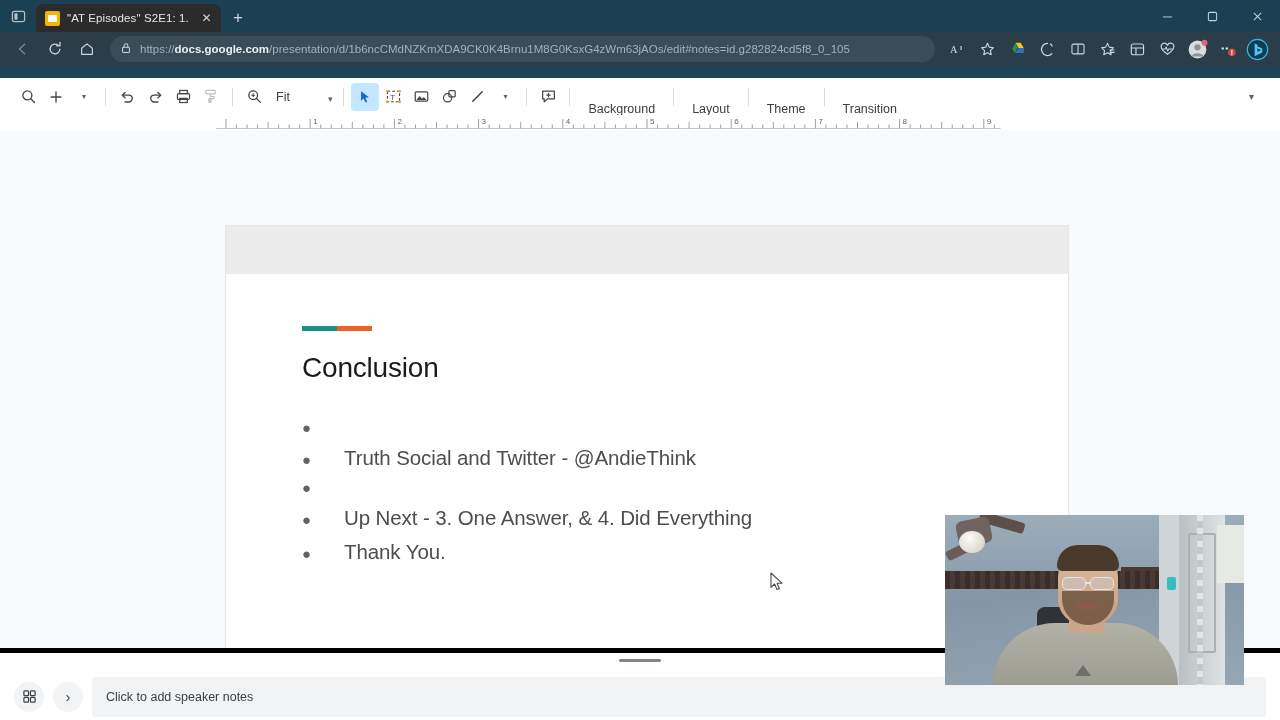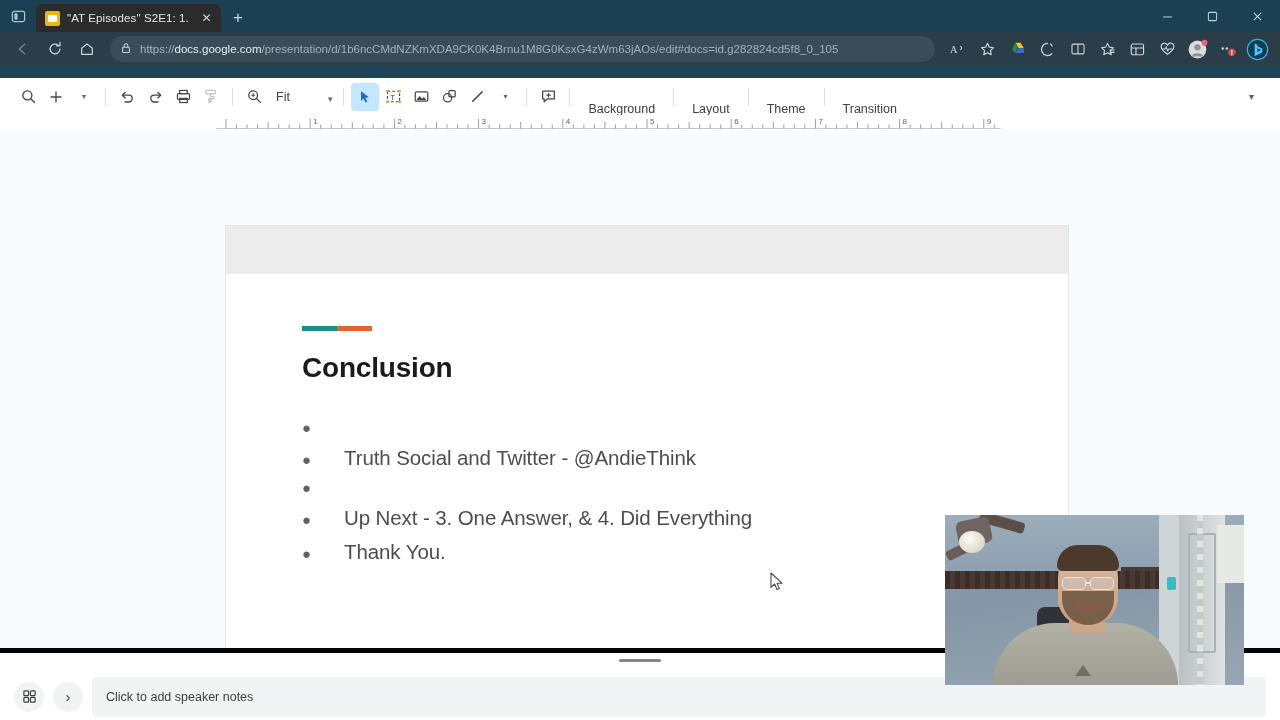--- a/index.html
+++ b/index.html
@@ -32,21 +32,21 @@
   .wc { width:45px; height:32px; display:flex; align-items:center; justify-content:center; color:#c6d3da; }
 
   .navbar { height:34px; background:#2b3d48; display:flex; align-items:center; padding:0 8px; gap:2px; }
   .nbtn { width:30px; height:28px; display:flex; align-items:center; justify-content:center;
           border-radius:4px; color:#cfd8dc; }
   .nbtn.disabled { color:#7e8f99; }
   .omnibox { flex:1; height:26px; background:#3a4c57; border-radius:13px; display:flex;
              align-items:center; padding:0 10px; gap:8px; margin:0 6px; min-width:0; }
   .omnibox .lock { color:#c9d4da; flex:none; }
   .urltext { font-size:11.5px; color:#9fb1bc; white-space:nowrap; overflow:hidden; min-width:0; }
-  .urltext b { color:#e9eef1; font-weight:400; }
+  .urltext b { color:#e9eef1; font-weight:700; }
   .rightbar { display:flex; align-items:center; gap:1px; }
   .rbtn { width:29px; height:28px; display:flex; align-items:center; justify-content:center;
           color:#cfd8dc; border-radius:4px; position:relative; }
 
   
   .slides-app { position:absolute; left:0; top:78px; width:1280px; height:570px; background:#fff; }
   .gtoolbar { height:37px; background:#fff; display:flex; align-items:center; padding:0 14px; gap:0; }
   .tb { height:28px; min-width:28px; display:flex; align-items:center; justify-content:center;
         color:#444746; border-radius:4px; padding:0 3px; }
   .tb.active { background:#c2e7ff; }
@@ -64,21 +64,21 @@
                  background:#f8fbfd; overflow:hidden; }
 
   
   .slide { position:absolute; left:226px; top:96px; width:842px; height:476px; background:#fff;
            box-shadow:0 0 0 1px #e3e6e8; }
   .slide-band { height:48px; background:#ececec; }
   .slide-body { padding:52px 0 0 76px; background:#fff; height:428px; }
   .accent { display:flex; width:70px; height:5px; margin-bottom:21px; }
   .accent .a1 { flex:1; }
   .accent .a2 { flex:1; }
-  .slide-title { font-size:28px; font-weight:700; color:#1b1b1b; letter-spacing:-.2px; margin-bottom:36px; }
+  .slide-title { font-size:28px; font-weight:400; color:#1b1b1b; letter-spacing:-.2px; margin-bottom:36px; }
   .bullets { list-style:none; }
   .bullets li { display:flex; align-items:baseline; gap:0; margin-bottom:10.5px; }
   .bullets .dot { width:42px; flex:none; color:#5f6368; font-size:15px; line-height:1; }
   .bullets .txt { font-size:20.5px; color:#4d4d4d; letter-spacing:-.1px; }
 
   
   .notes-handle { position:absolute; left:0; top:575px; width:1280px; height:14px;
                   background:#fff; display:flex; align-items:center; justify-content:center; }
   .notes-handle i { width:42px; height:3px; background:#80868b; border-radius:2px; display:block; }
   .notes-row { position:absolute; left:0; top:589px; width:1280px; height:59px; background:#fff;
@@ -195,21 +195,21 @@
           </svg>
       </div>
 
       <div class="omnibox">
         <span class="lock">
           <svg width="12" height="12" viewBox="0 0 14 14">
               <rect x="3" y="6" width="8" height="6.2" rx="1.2" fill="none" stroke="currentColor" stroke-width="1.2"></rect>
               <path d="M4.8 6 V4.3 a2.2 2.2 0 0 1 4.4 0 V6" fill="none" stroke="currentColor" stroke-width="1.2"></path>
             </svg>
         </span>
-        <span class="urltext"><span>https://</span><b>docs.google.com</b><span>/presentation/d/1b6ncCMdNZKmXDA9CK0K4Brnu1M8G0KsxG4zWm63jAOs/edit#docs=id.g282824cd5f8_0_105</span></span>
+        <span class="urltext"><span>https://</span><b>docs.google.com</b><span>/presentation/d/1b6ncCMdNZKmXDA9CK0K4Brnu1M8G0KsxG4zWm63jAOs/edit#notes=id.g282824cd5f8_0_105</span></span>
       </div>
 
       <div class="rightbar">
         <div class="rbtn">
           <svg width="17" height="17" viewBox="0 0 18 18">
               <text x="1" y="13" font-size="11" font-family="Liberation Serif, serif" fill="currentColor">A</text>
               <path d="M12 5.5 q2.4 2 0 4" fill="none" stroke="currentColor" stroke-width="1.1"></path>
             </svg>
         </div>
         <div class="rbtn">

